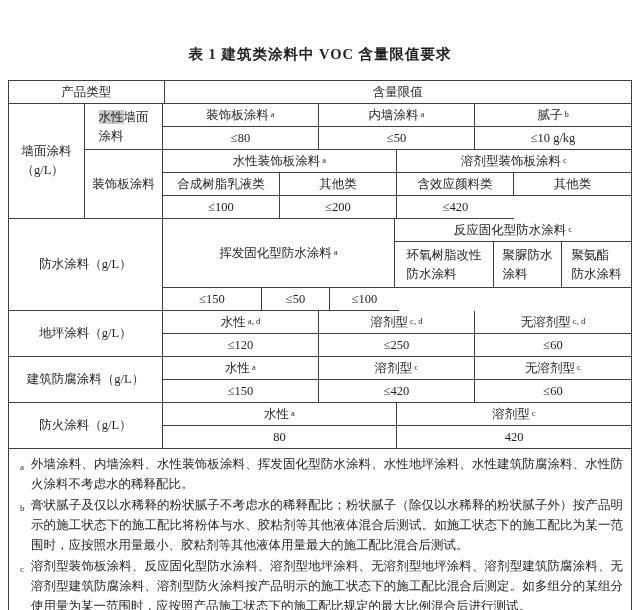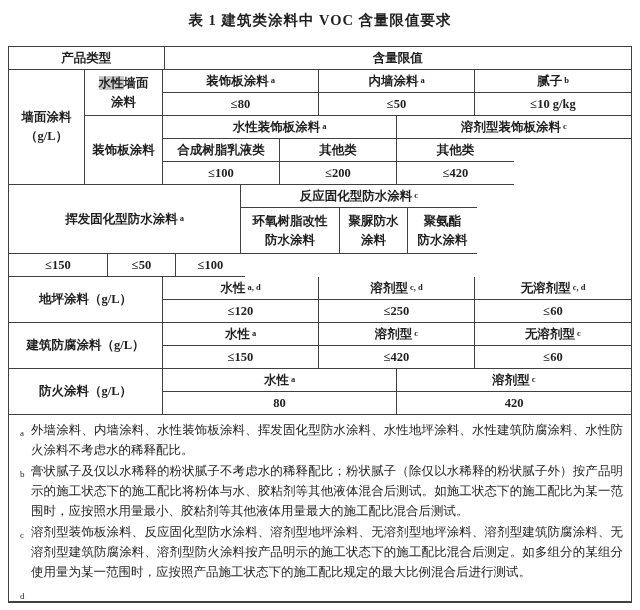--- a/index.html
+++ b/index.html
@@ -13,39 +13,38 @@
     width:640px;height:610px;overflow:hidden;
     font-family:"Liberation Serif","DejaVu Serif",serif;
     color:var(--txt);
   }
   .title{
     padding-top:11px;
     text-align:center;
     font-size:14.5px;
     font-weight:bold;
     letter-spacing:1px;
+    margin-top:34px;
   }
   .tbl{
     margin:16px 0 0 8px;
     width:624px;
     border:1px solid var(--bd);
     border-bottom-width:2px;
     background:#fff;
   }
   .row{display:flex;}
   .col{display:flex;flex-direction:column;}
   .c{
     display:flex;align-items:center;justify-content:center;
-    text-align:center;
     font-size:12.5px;
     line-height:1.35;
     border-right:1px solid var(--bd);
     border-bottom:1px solid var(--bd);
     overflow:hidden;
-    font-weight:bold;
   }
   .nbr{border-right:none;}
   .w78{width:78px}.w99{width:99px}.w68{width:68px}.w69{width:69px}
   .w117{width:117px}.w156{width:156px}.w232{width:232px}.w234{width:234px}
   .w236{width:236px}.w468{width:468px}.w546{width:546px}
   .h23{height:23px}.h46{height:46px}.h69{height:69px}.h92{height:92px}.h115{height:115px}
   sup.sp{
     font-size:8.5px;
     position:relative;top:-1px;
     margin-left:2px;
@@ -133,34 +132,36 @@
                   <sup class="sp">a</sup>
                 </div>
               <div class="c w234 h23 nbr">
                   <span>溶剂型装饰板涂料</span>
                   <sup class="sp">c</sup>
                 </div>
             </div>
             <div class="row">
               <div class="c w117 h23">合成树脂乳液类</div>
               <div class="c w117 h23">其他类</div>
+              <div class="c w117 h23">含效应颜料类</div>
               <div class="c w117 h23 nbr">其他类</div>
             </div>
             <div class="row">
               <div class="c w117 h23">≤100</div>
               <div class="c w117 h23">≤200</div>
               <div class="c w117 h23 nbr">≤420</div>
             </div>
           </div>
         </div>
 
       </div>
     </div>
 
     <div class="row">
+      <div class="c w156 h92">防水涂料（g/L）</div>
       <div class="col w468">
         <div class="row">
           <div class="c w232 h69">
               <span>挥发固化型防水涂料</span>
               <sup class="sp">a</sup>
             </div>
           <div class="col w236">
             <div class="row">
               <div class="c w236 h23 nbr">
                   <span>反应固化型防水涂料</span>

